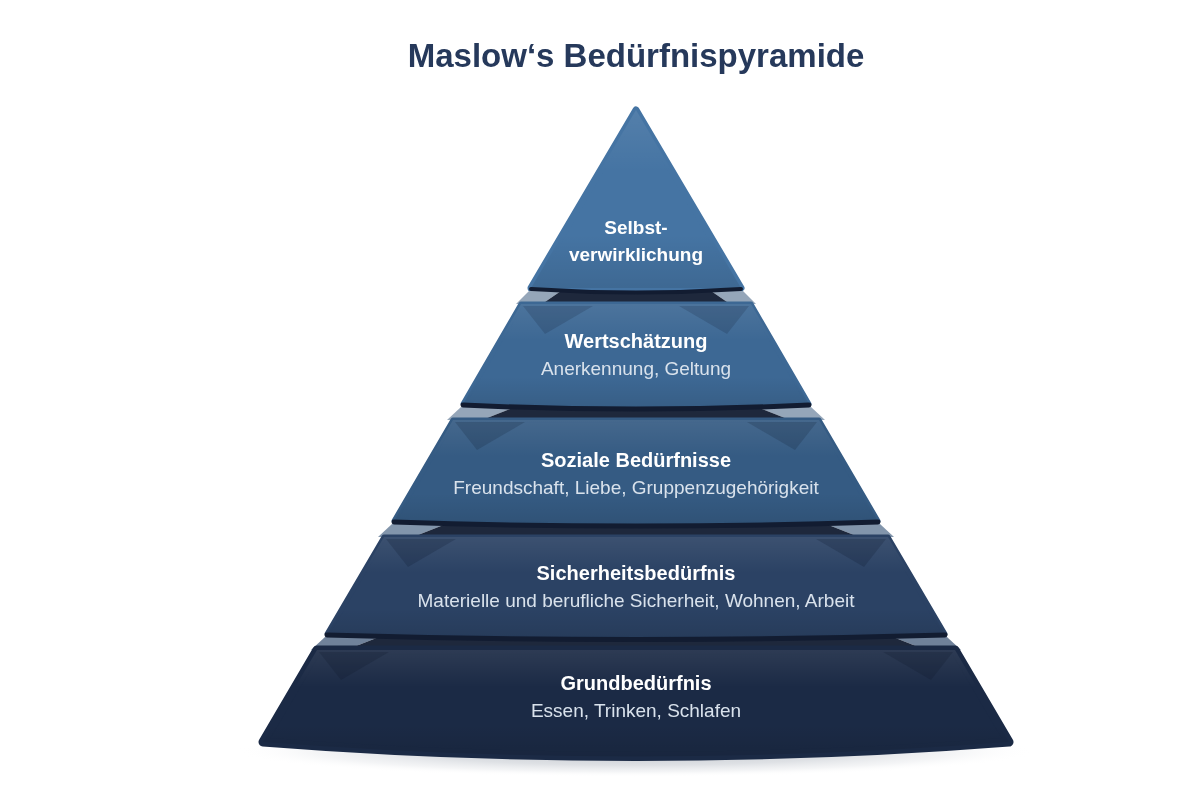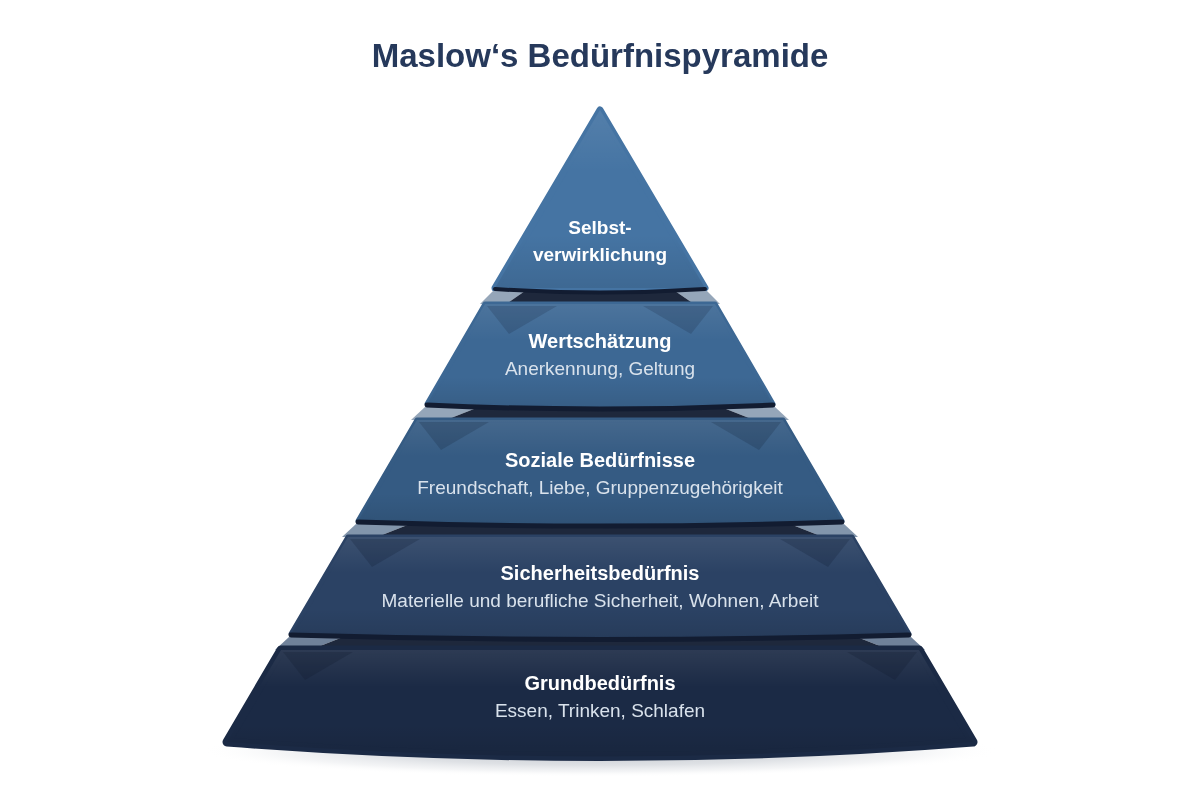--- a/index.html
+++ b/index.html
@@ -8,20 +8,21 @@
     background: #ffffff;
     width: 1200px;
     height: 800px;
     overflow: hidden;
     font-family: "Liberation Sans", "DejaVu Sans", sans-serif;
   }
   .stage {
     position: relative;
     width: 1032px;
     height: 800px;
+    padding-left: 36px;
   }
   svg { display: block; }
   .page-title {
     font-size: 33px;
     font-weight: 700;
     text-anchor: middle;
     letter-spacing: 0px;
   }
   .lvl-heading {
     font-size: 20px;

